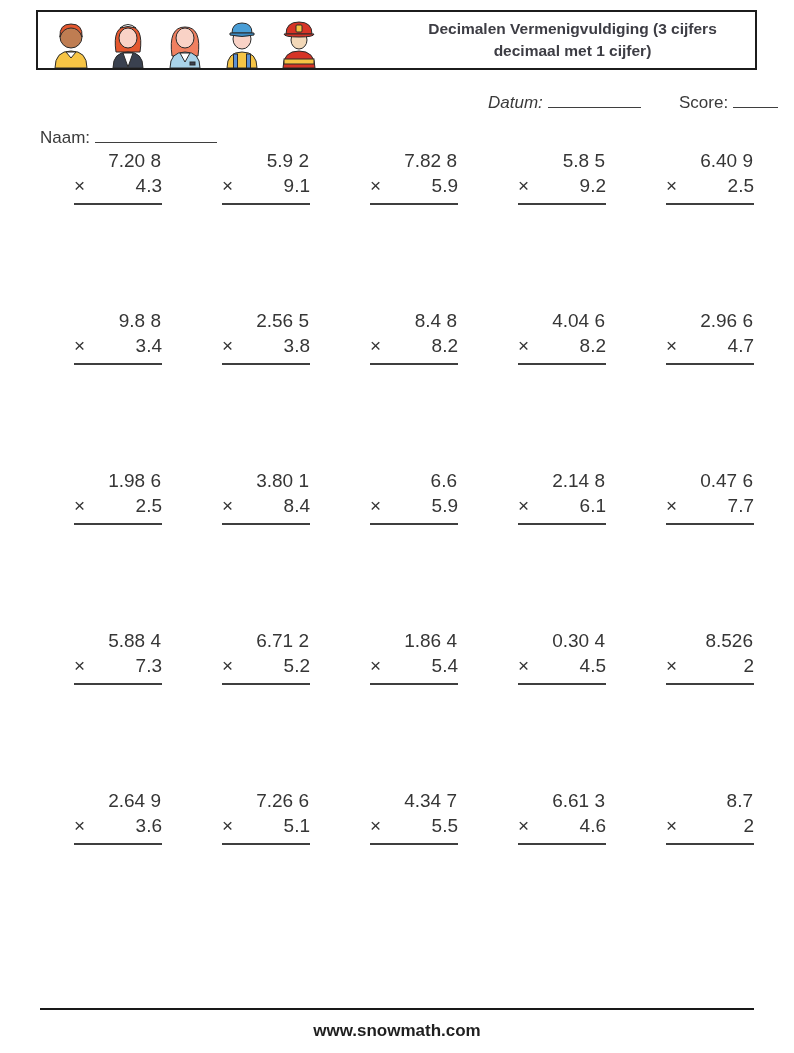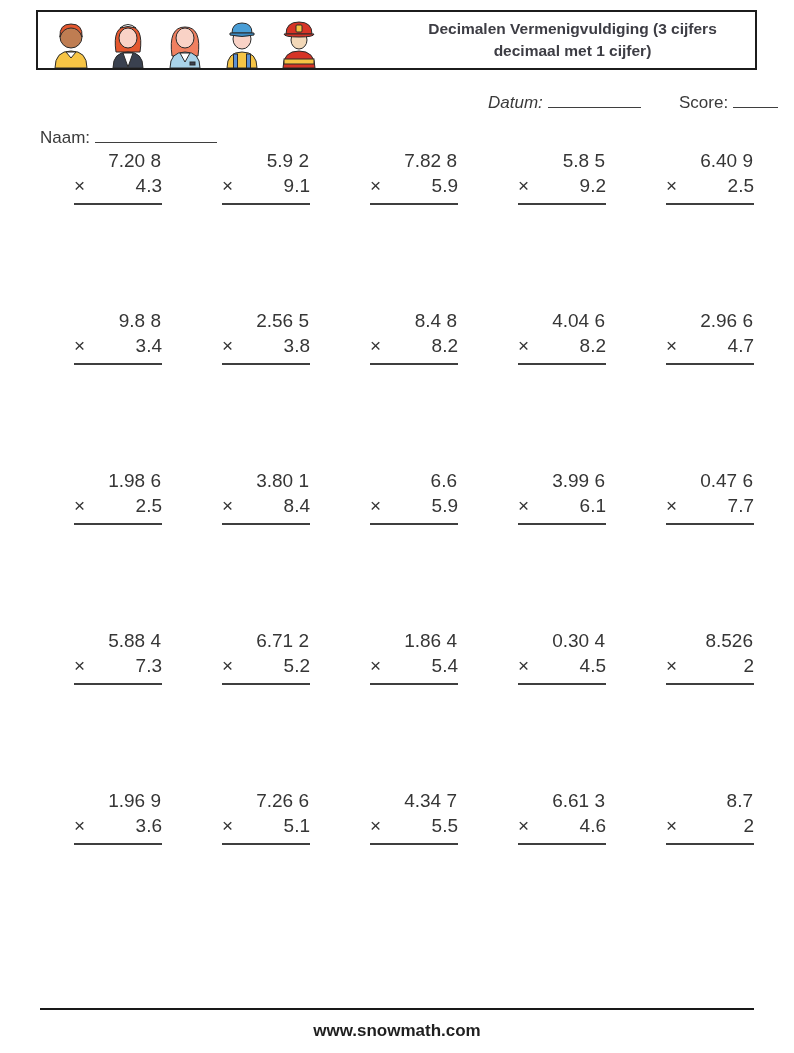--- a/index.html
+++ b/index.html
@@ -253,21 +253,21 @@
         <div class="problem">
           <div class="p-top">6.6</div>
           <div class="p-bottom">
             <span class="p-times">×</span>
             <span class="p-mult">5.9</span>
           </div>
         </div>
       </div>
     <div class="cell">
         <div class="problem">
-          <div class="p-top">3.99 6</div>
+          <div class="p-top">2.14 8</div>
           <div class="p-bottom">
             <span class="p-times">×</span>
             <span class="p-mult">6.1</span>
           </div>
         </div>
       </div>
     <div class="cell">
         <div class="problem">
           <div class="p-top">0.47 6</div>
           <div class="p-bottom">
@@ -318,21 +318,21 @@
           <div class="p-top">8.526</div>
           <div class="p-bottom">
             <span class="p-times">×</span>
             <span class="p-mult">2</span>
           </div>
         </div>
       </div>
 
     <div class="cell">
         <div class="problem">
-          <div class="p-top">1.96 9</div>
+          <div class="p-top">2.64 9</div>
           <div class="p-bottom">
             <span class="p-times">×</span>
             <span class="p-mult">3.6</span>
           </div>
         </div>
       </div>
     <div class="cell">
         <div class="problem">
           <div class="p-top">7.26 6</div>
           <div class="p-bottom">

